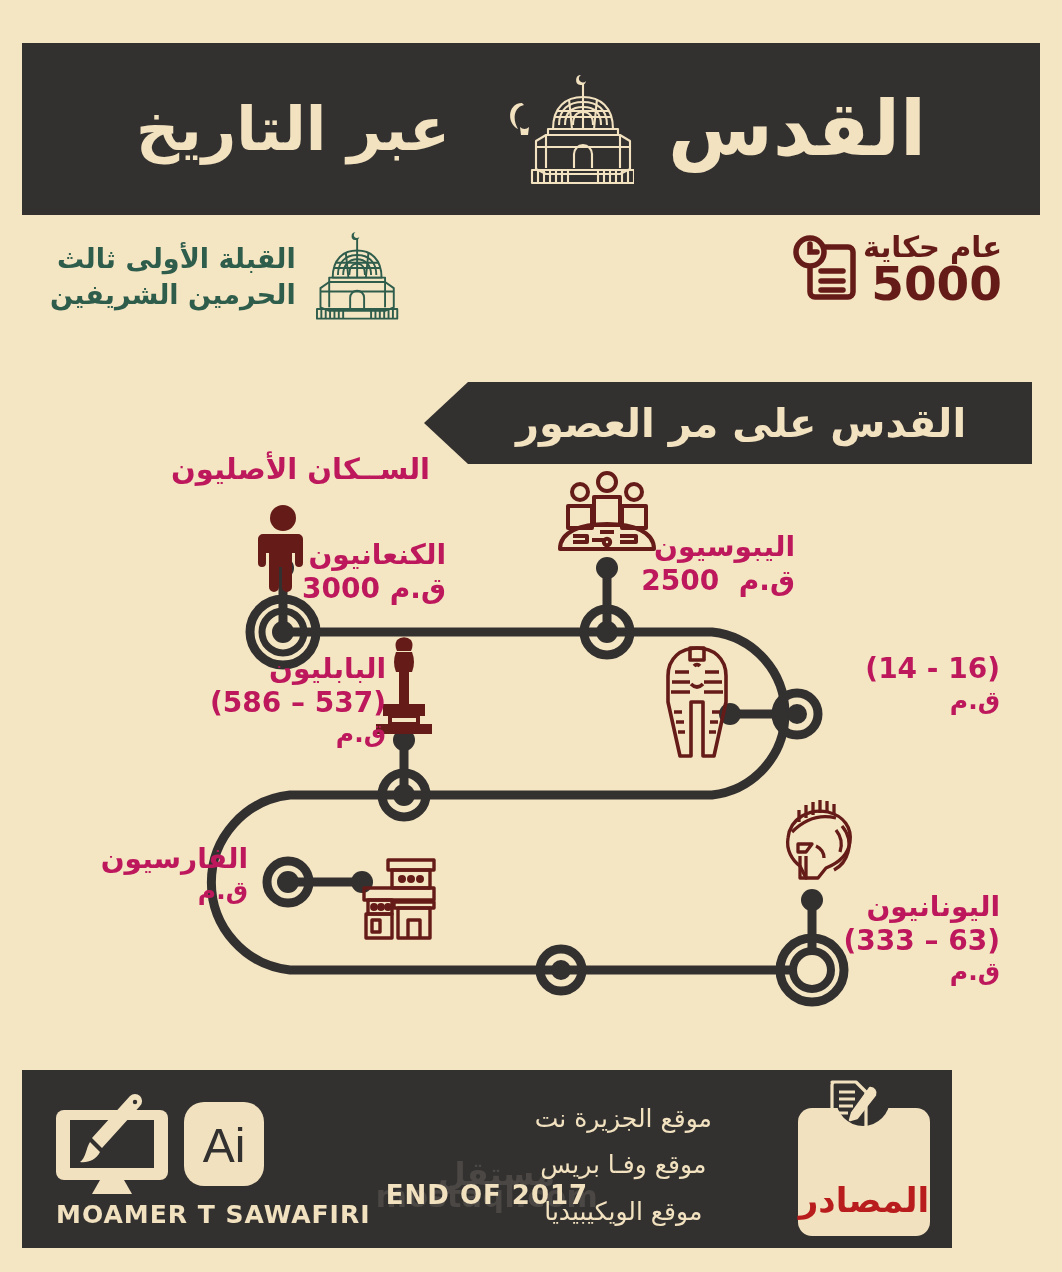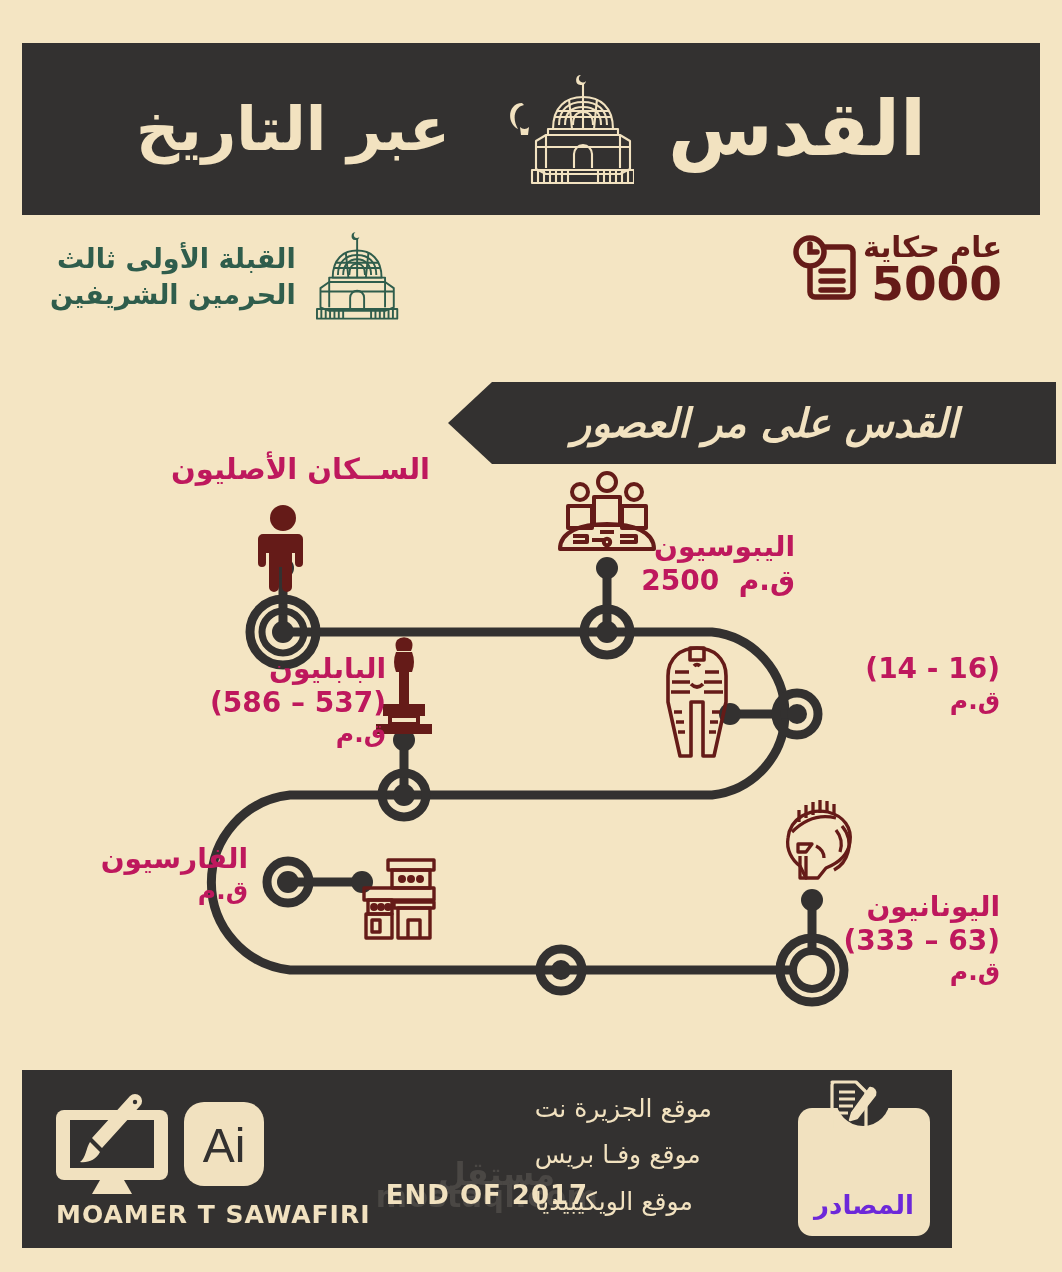--- a/index.html
+++ b/index.html
@@ -32,49 +32,49 @@
   }
   .sub-right{position:absolute;right:22px;top:14px;display:flex;align-items:center;direction:rtl;}
   .sub-right-text{
     color:#651b18;direction:rtl;text-align:right;margin-right:16px;line-height:1;
   }
   .sub-right-text .l1{font-size:29px;font-weight:600;display:block;}
   .sub-right-text .l2{font-size:47px;font-weight:700;display:block;margin-top:-2px;}
   .sub-right-text .inline{display:flex;align-items:baseline;justify-content:flex-end;gap:10px;}
 
   
-  .sec-banner{position:absolute;right:6px;top:382px;width:608px;height:82px;font-style:italic;}
+  .sec-banner{position:absolute;right:30px;top:382px;width:608px;height:82px;}
   .sec-banner svg{position:absolute;inset:0;}
   .sec-banner .lbl{
     position:absolute;inset:0;display:flex;align-items:center;justify-content:center;
     color:#f2e2c0;font-size:40px;font-weight:700;direction:rtl;padding-left:26px;
   }
 
   
   .timeline{position:absolute;left:0;top:450px;width:1062px;height:580px;}
   .timeline svg{position:absolute;left:0;top:0;}
 
   .tl-label{position:absolute;color:#be185d;direction:rtl;line-height:1.2;font-weight:700;}
   .tl-label .nm{font-size:28px;display:block;}
   .tl-label .dt{font-size:28px;display:block;}
   .tl-label .qm{font-size:25px;display:block;}
 
   
   .footer{
     position:absolute;left:22px;top:1070px;width:930px;height:178px;background:#333130;
   }
   .foot-sources{
-    position:absolute;right:240px;top:16px;color:#f2e2c0;direction:rtl;text-align:left;
+    position:absolute;right:240px;top:26px;color:#f2e2c0;direction:rtl;text-align:center;
     font-size:25px;line-height:1.85;font-weight:500;
   }
   .src-card{
     position:absolute;right:22px;top:38px;width:132px;height:128px;background:#f1e1bf;
     border-radius:14px;display:flex;align-items:flex-end;justify-content:center;
   }
-  .src-card .txt{color:#6d28d9;font-size:26px;font-weight:700;direction:rtl;margin-bottom:16px;}
+  .src-card .txt{color:#b91c1c;font-size:34px;font-weight:700;direction:rtl;margin-bottom:16px;}
   .src-notch{
     position:absolute;right:62px;top:28px;width:54px;height:28px;background:#333130;
     border-bottom-left-radius:30px;border-bottom-right-radius:30px;
   }
   .src-icon{position:absolute;right:74px;top:8px;}
 
   .foot-author{position:absolute;left:34px;top:22px;}
   .foot-author .name{
     color:#f1e1bf;font-size:25px;font-weight:700;letter-spacing:1px;margin-top:0;
   }
@@ -352,20 +352,24 @@
         <path d="M798 394 h14 l-6 8 h-8 Z"></path>
         <path d="M800 406 v22 h6 v-22"></path>
         <path d="M816 396 q8 4 8 12"></path>
       </g>
     </svg>
 
     <div class="tl-label" style="left:160px;top:2px;width:270px;text-align:right;">
       <span class="nm" style="font-size:29px;">الســكان الأصليون</span>
     </div>
 
+    <div class="tl-label" style="left:286px;top:88px;width:160px;text-align:right;">
+      <span class="nm">الكنعانيون</span>
+      <span class="dt"><span>ق.م</span> <span>3000</span></span>
+    </div>
 
     <div class="tl-label" style="left:620px;top:80px;width:175px;text-align:right;">
       <span class="nm">اليبوسيون</span>
       <span class="dt"><span>ق.م</span>&nbsp; <span>2500</span></span>
     </div>
 
     <div class="tl-label" style="left:810px;top:202px;width:190px;text-align:right;">
       <span class="dt">(16 - 14)</span>
       <span class="qm">ق.م</span>
     </div>

